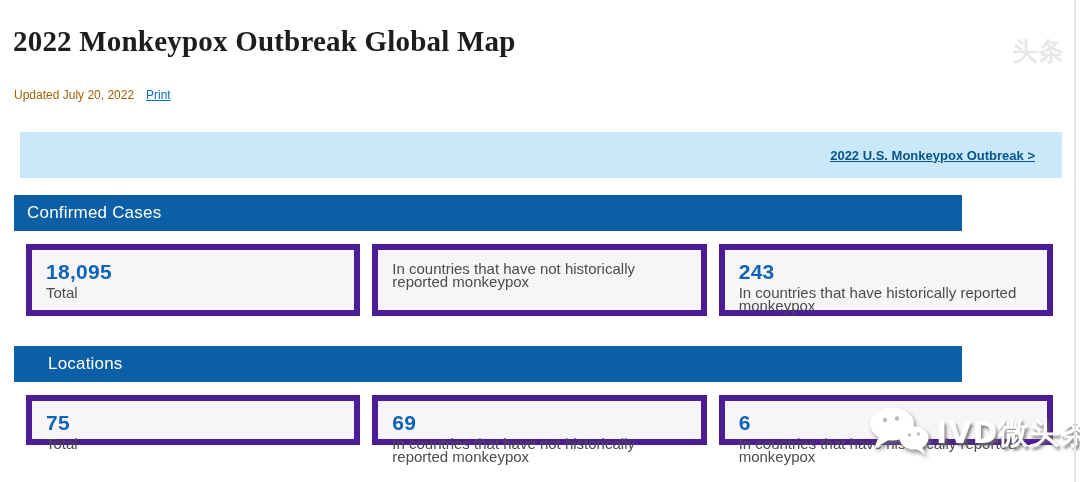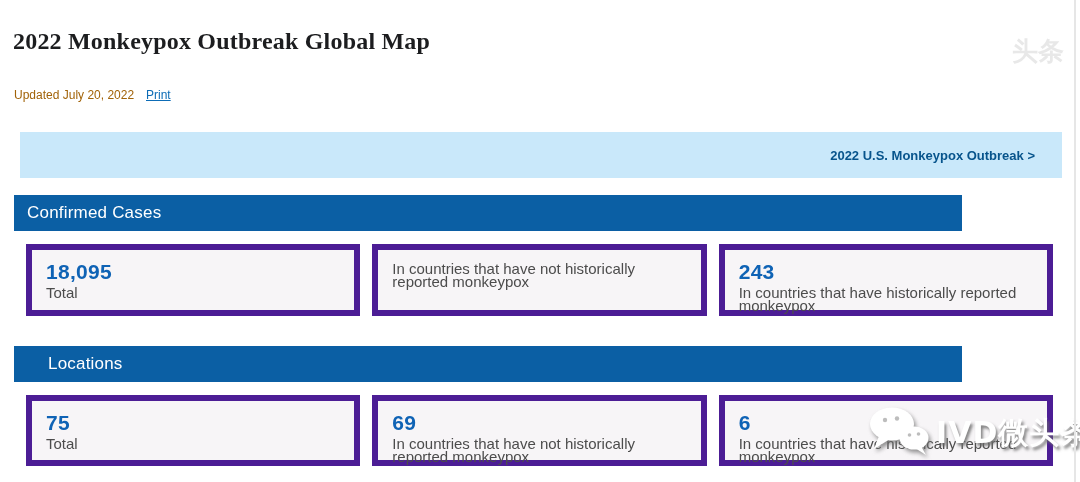--- a/index.html
+++ b/index.html
@@ -7,21 +7,21 @@
     position:relative; width:1080px; height:482px; background:#ffffff;
     overflow:hidden; font-family:"Liberation Sans","DejaVu Sans",sans-serif;
   }
   .right-edge-line {
     position:absolute; top:0; right:4px; width:2px; height:482px;
     background:#e6e6e6;
   }
   .page-title {
     position:absolute; left:13px; top:24px;
     font-family:"Liberation Serif","DejaVu Serif",serif;
-    font-size:24px; font-weight:700; color:#1c1d1f; letter-spacing:0.2px;
+    font-size:29px; font-weight:700; color:#1c1d1f; letter-spacing:0.2px;
     line-height:34px;
   }
   .data-as-of {
     position:absolute; left:14px; top:64px;
     font-size:13px; font-weight:700; color:#2e2e2e;
   }
   .updated-row {
     position:absolute; left:14px; top:88px;
     font-size:12px; color:#a16207;
   }
@@ -30,36 +30,36 @@
     font-size:12px; color:#0d6cb6; text-decoration:underline; cursor:pointer;
   }
   .banner {
     position:absolute; left:20px; top:132px; width:1042px; height:46px;
     background:#c9e8fa; box-sizing:border-box;
     display:flex; align-items:center; justify-content:flex-end;
     padding-right:27px;
   }
   .banner-link {
     font-size:13px; font-weight:600; color:#07548c;
-    cursor:pointer;
+    text-decoration:underline; cursor:pointer;
   }
   .section-bar {
     position:absolute; left:14px; width:948px; height:36px;
     background:#0b5fa4; color:#ffffff; box-sizing:border-box;
     display:flex; align-items:center; padding-left:13px;
     font-size:17px; font-weight:500; letter-spacing:0.2px;
   }
   .bar-confirmed { top:195px; }
   .bar-locations { top:346px;padding-left:34px; }
   .cards-row {
     position:absolute; left:26px; width:1027px;
     display:flex; gap:12px;
   }
   .row-confirmed { top:244px; height:72px; }
-  .row-locations { top:395px; height:71px; }
+  .row-locations { top:395px; height:50px; }
   .stat-card {
     flex:1; background:#f7f5f7; border:6px solid #4c1d95;
     box-sizing:border-box; padding:10px 10px 0 14px;
   }
   .stat-value {
     font-size:21px; font-weight:700; color:#0f63b5; letter-spacing:0.3px;
     line-height:24px;
   }
   .stat-label {
     font-size:15px; color:#4c4c4c; margin-top:2px; line-height:13px;

